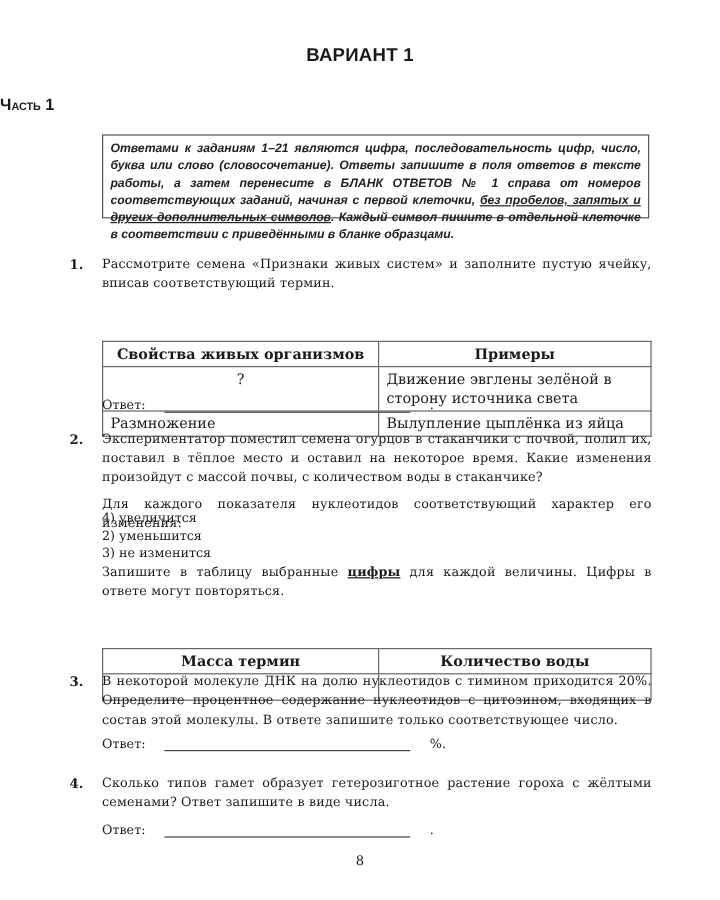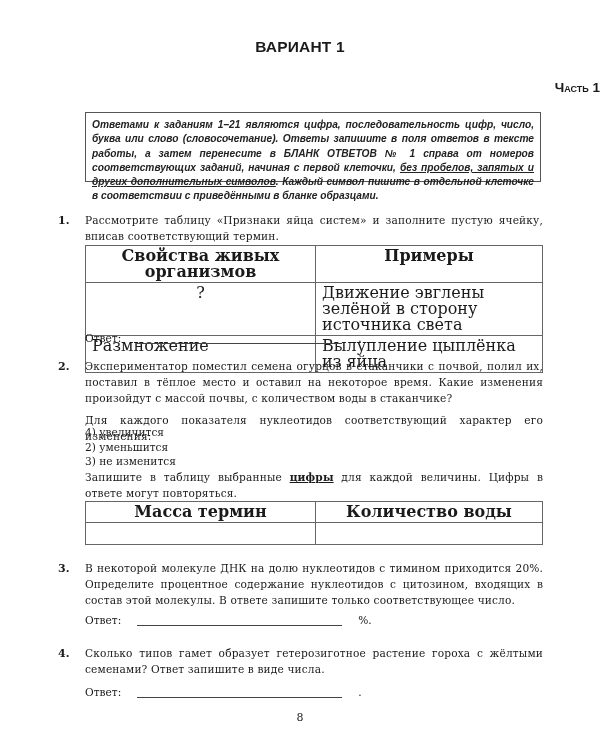--- a/index.html
+++ b/index.html
@@ -13,21 +13,21 @@
     }
     .abs { position: absolute; }
     .title {
       left: 4px; width: 592px; top: 38px;
       text-align: center;
       font-family: "Liberation Sans", "DejaVu Sans", sans-serif;
       font-weight: bold; font-size: 15.5px; letter-spacing: 0.2px;
     }
     .subtitle {
       left: 0; width: 600px; top: 80px;
-      text-align: right;
+      text-align: left;
       font-family: "Liberation Sans", "DejaVu Sans", sans-serif;
       font-weight: bold; font-size: 13.5px;
     }
     .smallcaps { font-variant: small-caps; }
     .instr-box {
       left: 85px; top: 112px; width: 456px; height: 70px;
       border: 1px solid #555;
       box-sizing: border-box;
       padding: 5px 6px 4px 6px;
       font-family: "Liberation Sans", "DejaVu Sans", sans-serif;
@@ -45,21 +45,22 @@
       left: 85px; width: 458px;
       font-size: 10.6px; line-height: 16.2px;
       text-align: justify;
       letter-spacing: 0.15px;
     }
     .qtext p { margin: 0; }
     table.grid {
       position: absolute;
       left: 85px; width: 458px;
       border-collapse: collapse;
-      font-size: 16px;
+      font-size: 12px;
+      margin-top: 39px;
     }
     table.grid td, table.grid th {
       border: 1px solid #666;
       padding: 2px 6px;
       vertical-align: top;
       line-height: 16px;
     }
     table.grid th { font-weight: bold; text-align: center; }
     .answer {
       left: 85px;
@@ -87,21 +88,21 @@
 <div class="abs subtitle">
   <span class="smallcaps">Часть 1</span>
 </div>
 
 <div class="abs instr-box">
   <span>Ответами к заданиям 1–21 являются цифра, последовательность цифр, число, буква или слово (словосочетание). Ответы запишите в поля ответов в тексте работы, а затем перенесите в БЛАНК ОТВЕТОВ № 1 справа от номеров соответствующих заданий, начиная с первой клеточки, </span><span class="u">без пробелов, запятых и других дополнительных символов</span><span>. Каждый символ пишите в отдельной клеточке в соответствии с приведёнными в бланке образцами.</span>
 </div>
 
 <div class="abs qnum" style="top:214px;">1.</div>
 <div class="abs qtext" style="top:212px;">
-  <p>Рассмотрите таблицу «Признаки яйца систем» и заполните пустую ячейку, вписав соответствующий термин.</p>
+  <p>Рассмотрите семена «Признаки живых систем» и заполните пустую ячейку, вписав соответствующий термин.</p>
 </div>
 <table class="grid" style="top:245px;">
   <tbody>
       <tr>
     <th style="width:217px;">Свойства живых организмов</th>
     <th>Примеры</th>
   </tr>
   <tr>
     <td style="text-align:center;">?</td>
     <td>Движение эвглены зелёной в сторону источника света</td>

